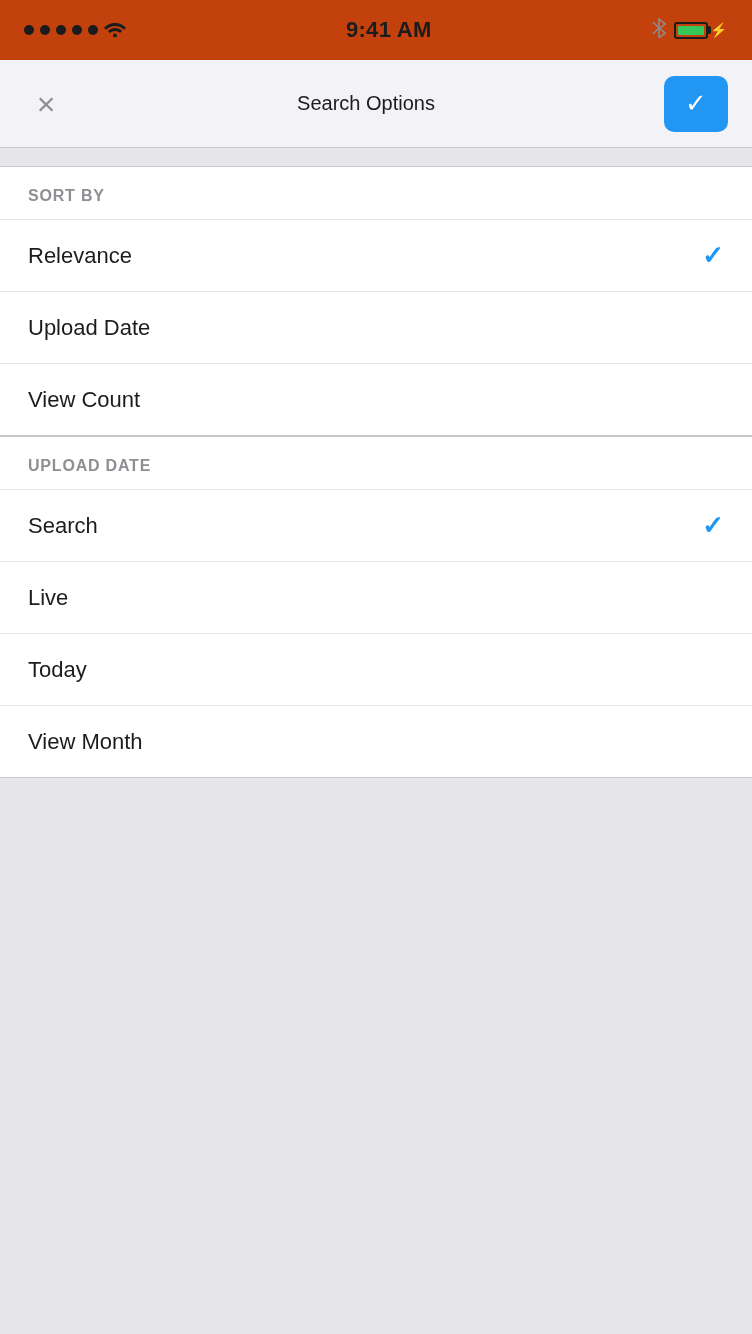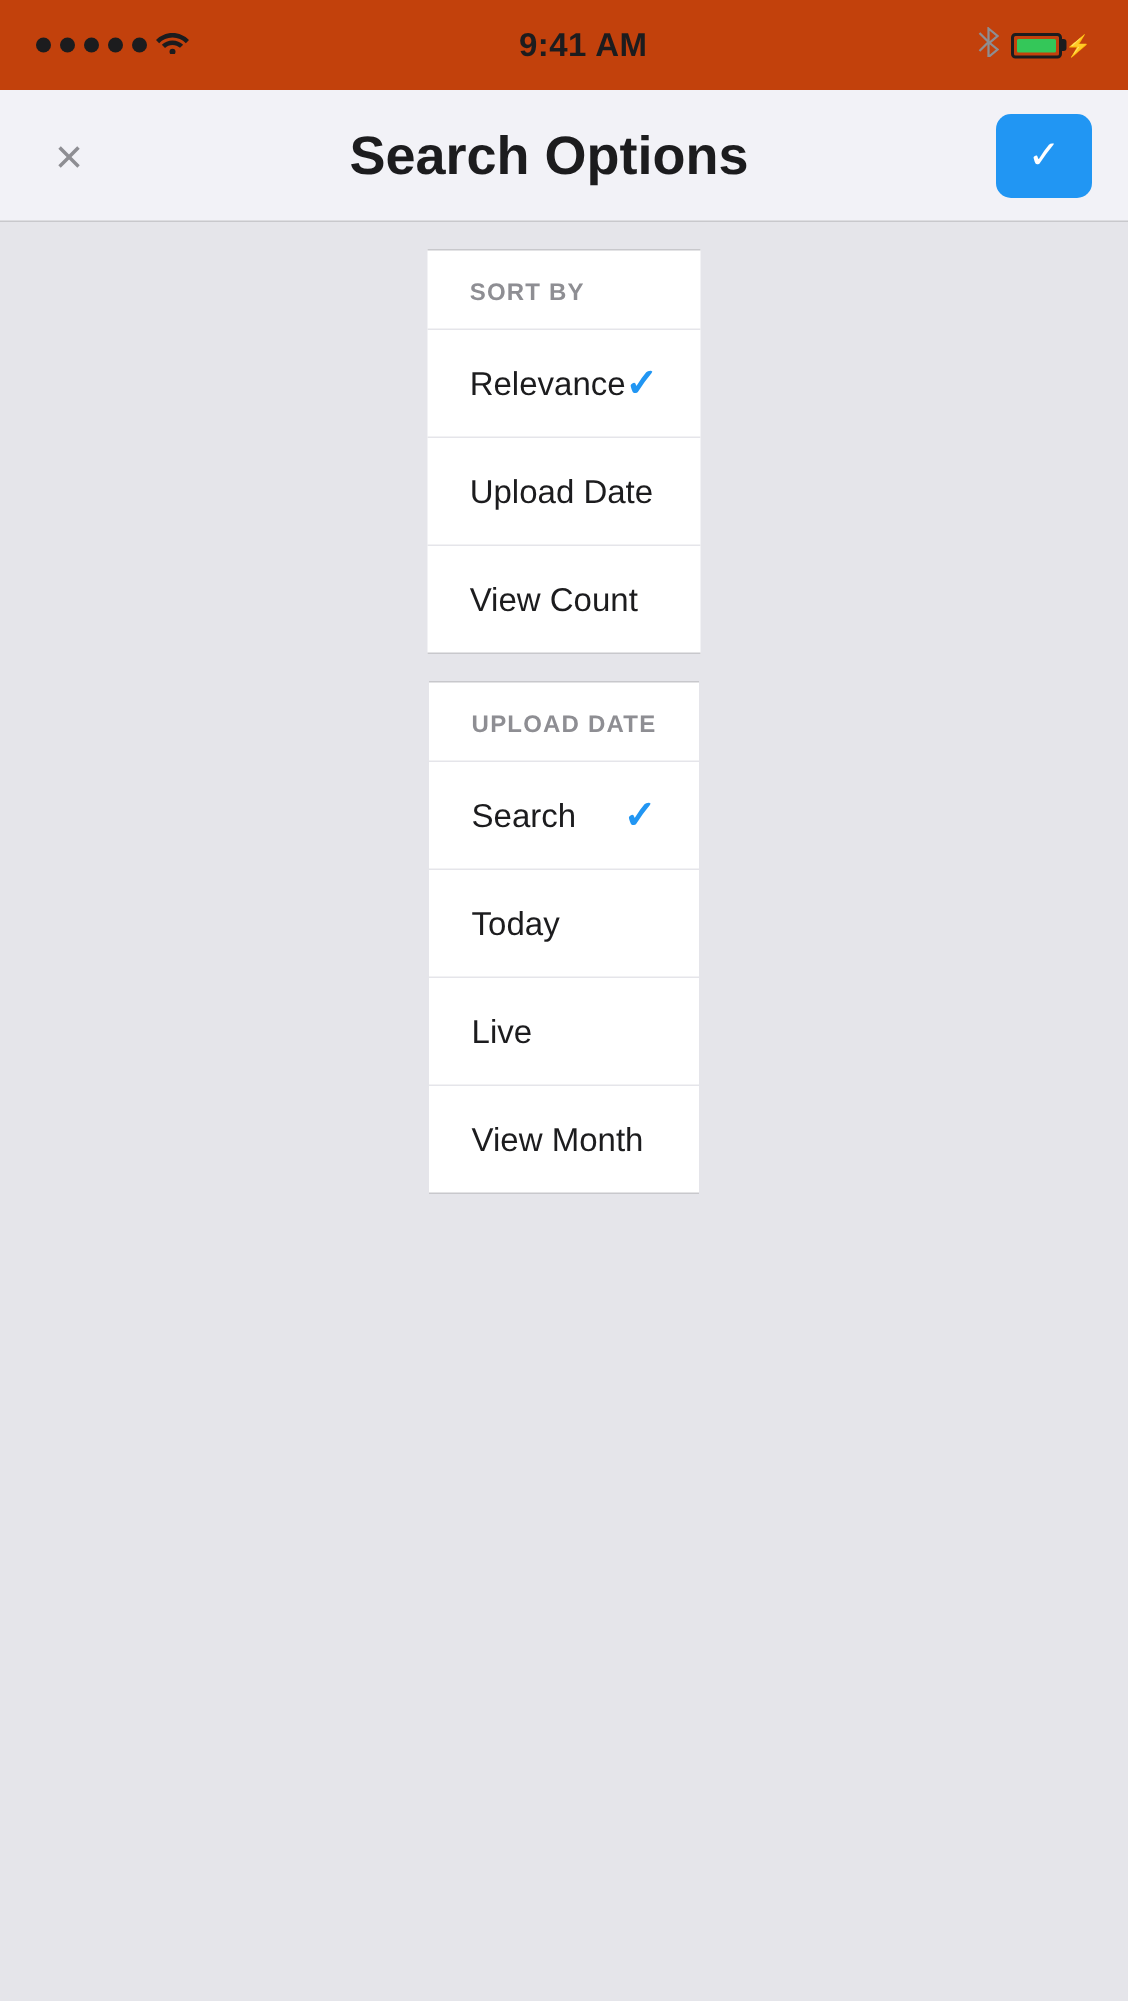--- a/index.html
+++ b/index.html
@@ -126,22 +126,22 @@
     }
 
     .nav-close-btn span {
       font-size: 32px;
       color: #8e8e93;
       font-weight: 300;
       line-height: 1;
     }
 
     .nav-title {
-      font-size: 36px;
-      font-weight: 700;
+      font-size: 20px;
+      font-weight: 400;
       color: #1c1c1e;
     }
 
     .nav-confirm-btn {
       width: 64px;
       height: 56px;
       background-color: #2196f3;
       border-radius: 10px;
       display: flex;
       align-items: center;
@@ -152,22 +152,20 @@
     .nav-confirm-btn span {
       font-size: 26px;
       color: #ffffff;
     }
 
     
     .content {
       padding: 18px 0;
       display: flex;
       flex-direction: column;
-      gap: 18px;
-      align-items: center;
     }
 
     
     .section-card {
       background-color: #ffffff;
       border-top: 1px solid #c8c8cc;
       border-bottom: 1px solid #c8c8cc;
     }
 
     .section-header {
@@ -264,22 +262,22 @@
         <span class="item-label">View Count</span>
       </div>
     </div>
     <div class="section-card">
       <div class="section-header">UPLOAD DATE</div>
       <div class="section-item">
         <span class="item-label">Search</span>
         <span class="check-icon">✓</span>
       </div>
       <div class="section-item">
+        <span class="item-label">Live</span>
+      </div>
+      <div class="section-item">
         <span class="item-label">Today</span>
       </div>
       <div class="section-item">
-        <span class="item-label">Live</span>
-      </div>
-      <div class="section-item">
         <span class="item-label">View Month</span>
       </div>
     </div>
   </div>
 
 </body></html>

